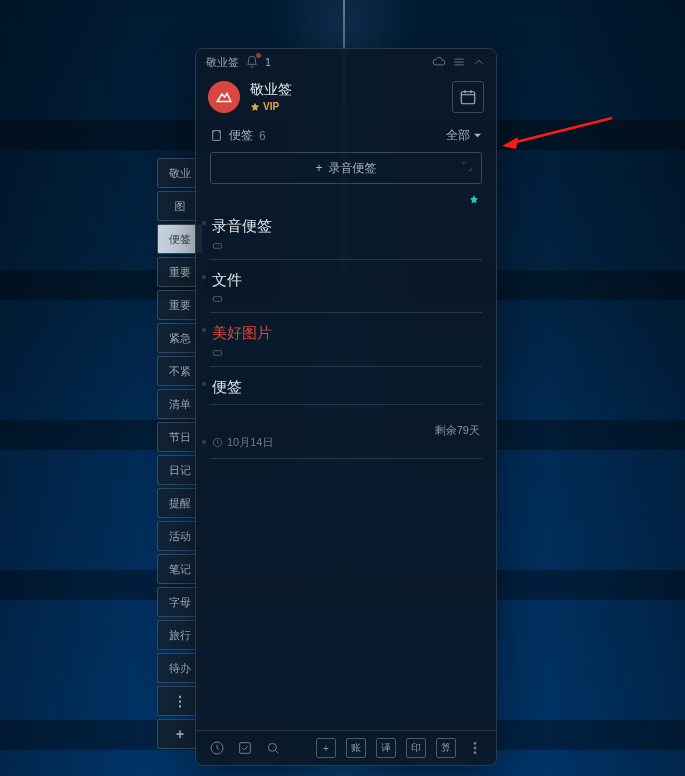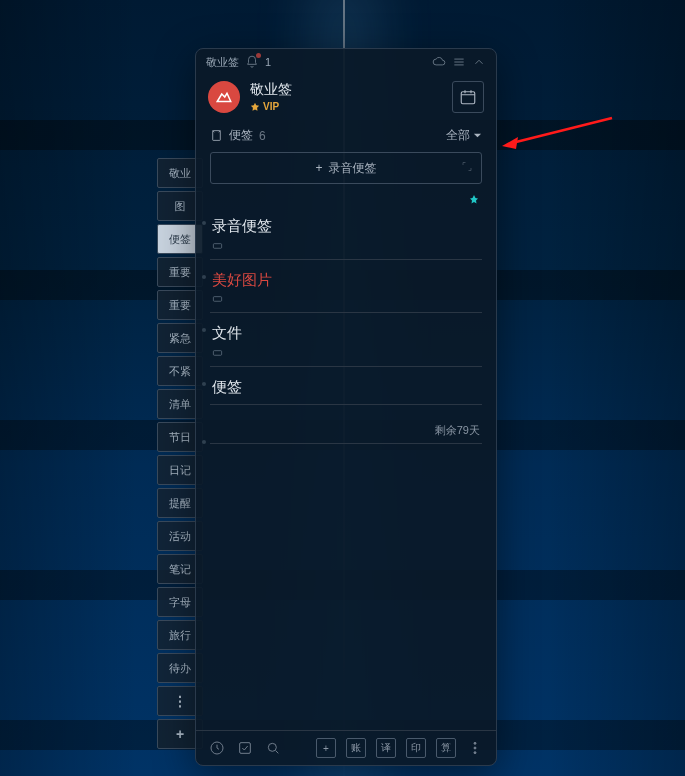--- a/index.html
+++ b/index.html
@@ -178,46 +178,53 @@
         <span class="title">录音便签</span>
         <span class="meta">
           <svg viewBox="0 0 24 24">
             <rect x="3" y="8" width="18" height="10" rx="2"></rect>
             <path d="M7 12h0"></path>
           </svg>
         </span>
       </div>
       <div class="item">
         <span class="pre"></span>
-        <span class="title red">美好图片</span>
+        <span class="title">文件</span>
         <span class="meta">
           <svg viewBox="0 0 24 24">
             <rect x="3" y="8" width="18" height="10" rx="2"></rect>
             <path d="M7 12h0"></path>
           </svg>
         </span>
       </div>
       <div class="item">
         <span class="pre"></span>
-        <span class="title">文件</span>
+        <span class="title red">美好图片</span>
         <span class="meta">
           <svg viewBox="0 0 24 24">
             <rect x="3" y="8" width="18" height="10" rx="2"></rect>
             <path d="M7 12h0"></path>
           </svg>
         </span>
       </div>
       <div class="item">
         <span class="pre"></span>
         <span class="title">便签</span>
       </div>
       <div class="gap"></div>
       <div class="item">
         <span class="pre"></span>
         <span class="tag">剩余79天</span>
+        <span class="meta">
+          <svg viewBox="0 0 24 24">
+            <circle cx="12" cy="12" r="9"></circle>
+            <path d="M12 7v5l3 2"></path>
+          </svg>
+          <span>10月14日</span>
+        </span>
       </div>
     </div>
 
   <div class="footer">
     <div class="grp">
       <span class="fbtn">
           <svg viewBox="0 0 24 24">
             <circle cx="12" cy="12" r="9"></circle>
             <path d="M12 7v5l3 2"></path>
           </svg>

